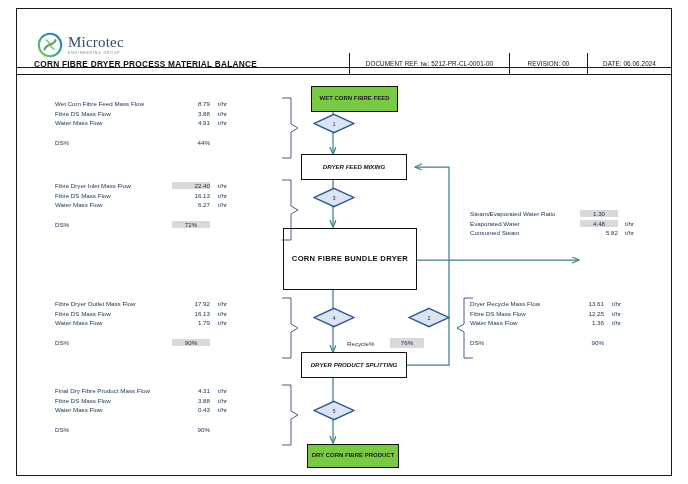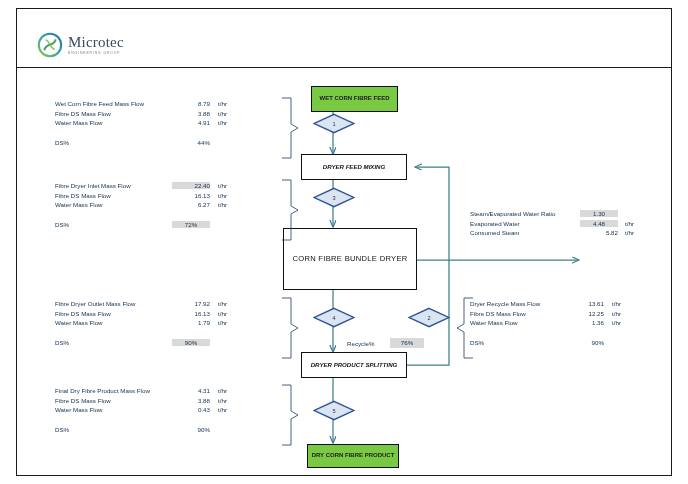--- a/index.html
+++ b/index.html
@@ -51,21 +51,21 @@
   .brace{position:absolute;}
 
   
   .node-box{position:absolute;box-sizing:border-box;display:flex;
             align-items:center;justify-content:center;text-align:center;}
   .green-box{background:#7ac943;border:1.2px solid #111;}
   .green-box span{font-size:6px;font-weight:bold;color:#1d1d1d;line-height:1.25;}
   .white-box{background:#fff;border:1.3px solid #111;}
   .white-box span{font-size:6.1px;font-style:italic;font-weight:bold;color:#111;line-height:1.3;}
   .dryer-box{background:#fff;border:1.6px solid #111;}
-  .dryer-box span{font-size:7.6px;font-weight:normal;color:#111;line-height:1.5;letter-spacing:.3px;}
+  .dryer-box span{font-size:7.6px;font-weight:bold;color:#111;line-height:1.5;letter-spacing:.3px;}
 
   
   .diamond{position:absolute;}
   .diamond .num{position:absolute;left:0;top:0;width:100%;height:100%;
                 display:flex;align-items:center;justify-content:center;
                 font-size:5.6px;color:#1f3864;}
 
   
   svg.wires{position:absolute;left:0;top:0;width:654px;height:400px;overflow:visible;}
 
@@ -98,20 +98,34 @@
           <path d="M9.2 8.0 C13.5 9.8, 12.0 15.0, 17.2 17.2" fill="none" stroke="#6fbf4a" stroke-width="1.6" stroke-linecap="round" opacity="0.85"></path>
         </svg>
       </div>
       <div class="logo-text">
         <div class="logo-name">Microtec</div>
         <div class="logo-sub">ENGINEERING GROUP</div>
       </div>
     </div>
   </div>
 
+  <div class="title-band">
+    <div class="title-main">
+      <span>CORN FIBRE DRYER PROCESS MATERIAL BALANCE</span>
+    </div>
+    <div class="meta-cell meta-doc">
+      <span>DOCUMENT REF. №: 5212-PR-CL-0001-00</span>
+    </div>
+    <div class="meta-cell meta-rev">
+      <span>REVISION: 00</span>
+    </div>
+    <div class="meta-cell meta-date">
+      <span>DATE: 06.06.2024</span>
+    </div>
+  </div>
 
   <div class="canvas">
 
     <svg class="wires">
       <defs>
         <marker id="arw" markerWidth="9" markerHeight="9" refX="7.4" refY="3.4" orient="auto" markerUnits="userSpaceOnUse">
           <path d="M0.6,0.4 L7.6,3.4 L0.6,6.4" fill="none" stroke="#3f7f8c" stroke-width="1.25" stroke-linecap="round" stroke-linejoin="round"></path>
         </marker>
       </defs>
       <g stroke="#3f7f8c" stroke-width="1.25" fill="none">

